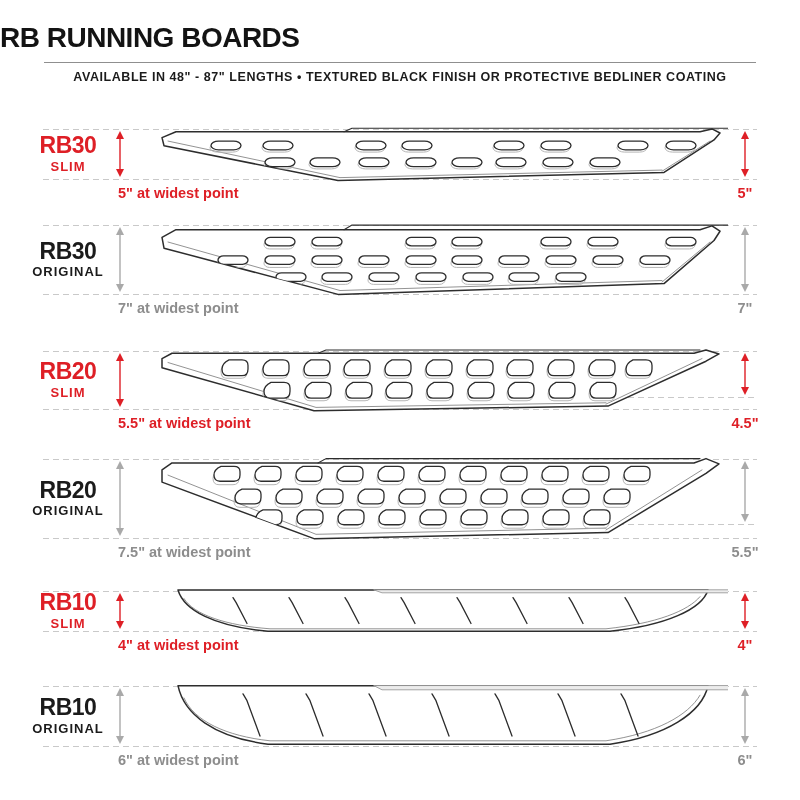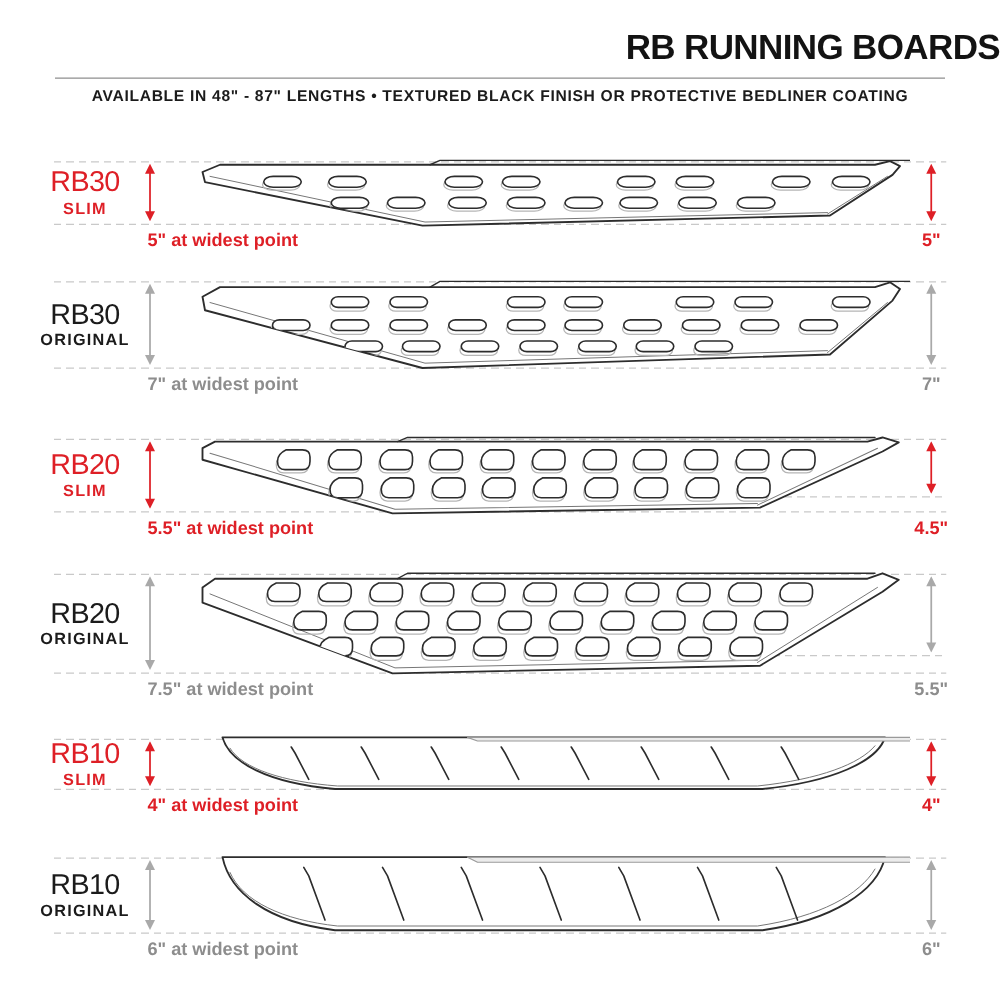--- a/index.html
+++ b/index.html
@@ -1,28 +1,28 @@
 <!DOCTYPE html>
 <html><head>
 <meta charset="utf-8">
 <style>
   html,body{margin:0;padding:0;background:#fff;}
   .page{position:relative;width:800px;height:800px;background:#ffffff;overflow:hidden;
         font-family:"Liberation Sans", sans-serif; -webkit-font-smoothing:antialiased;}
-  .title{position:absolute;left:0;top:22px;width:800px;text-align:right;
+  .title{position:absolute;left:0;top:22px;width:800px;text-align:left;
          font-size:28px;font-weight:bold;color:#131313;letter-spacing:-0.5px;}
   .title-rule{position:absolute;left:44px;top:62px;width:712px;height:0;
          border-top:1.5px solid #8f8f8f;}
   .subtitle{position:absolute;left:0;top:70px;width:800px;text-align:center;
          font-size:12.5px;font-weight:bold;color:#1b1b1b;letter-spacing:0.55px;}
   .dash{position:absolute;height:1px;left:43px;width:714px;
         background-image:repeating-linear-gradient(90deg,#c9c9c9 0 6px,transparent 6px 10px);}
   .labelblock{position:absolute;left:12px;width:112px;display:flex;flex-direction:column;
         align-items:center;justify-content:center;text-align:center;}
-  .model{font-size:23px;font-weight:normal;letter-spacing:-0.5px;line-height:1.02;}
+  .model{font-size:23px;font-weight:bold;letter-spacing:-0.5px;line-height:1.02;}
   .variant{font-size:13px;font-weight:bold;letter-spacing:1px;margin-top:1px;}
   .caption-left{position:absolute;left:118px;font-size:14.5px;font-weight:bold;white-space:nowrap;}
   .caption-right{position:absolute;left:712px;width:66px;text-align:center;
         font-size:14.5px;font-weight:bold;white-space:nowrap;}
   .arrow{position:absolute;}
   .board{position:absolute;left:148px;width:580px;}
   .sec{position:absolute;left:0;top:0;width:800px;height:800px;pointer-events:none;}
 </style>
 </head>
 <body>

